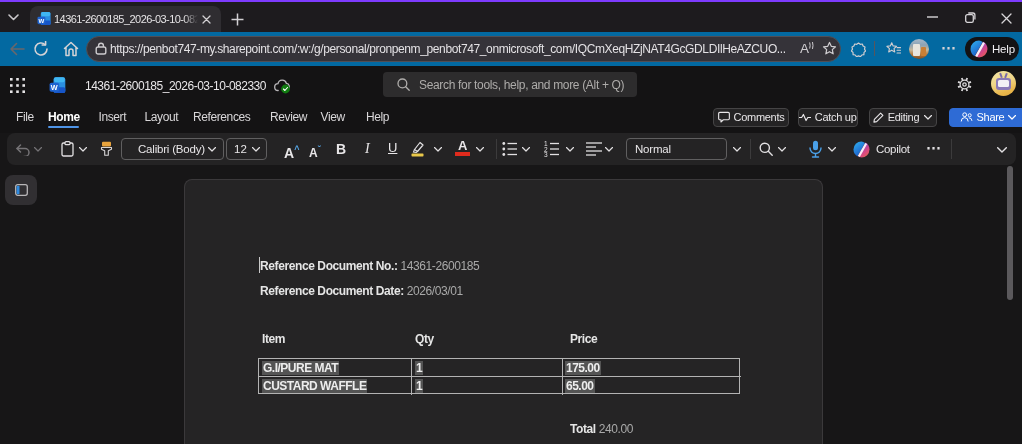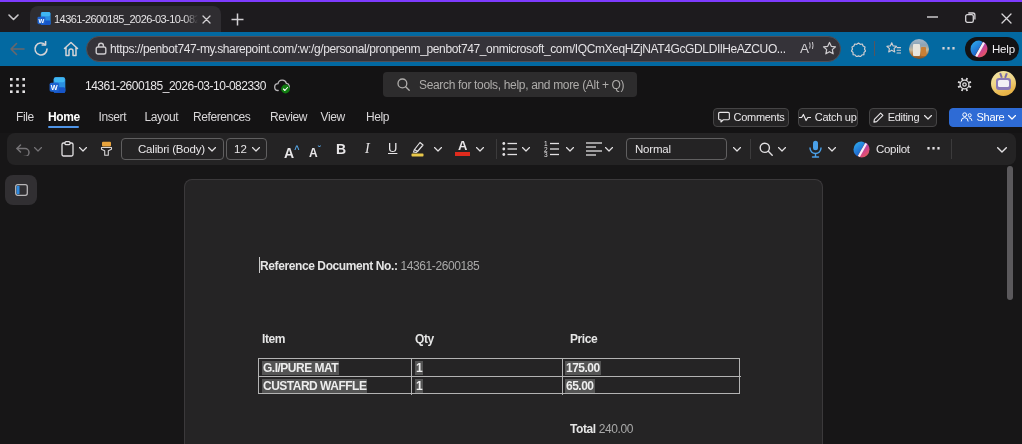--- a/index.html
+++ b/index.html
@@ -339,20 +339,21 @@
       <rect x="0.7" y="0.7" width="11.6" height="10.6" rx="2" stroke="#b8b6b8" stroke-width="1.3" fill="none"></rect>
       <rect x="1.6" y="1.8" width="2.9" height="8.4" rx="0.8" fill="#2e8ae0"></rect>
     </svg>
 
   <div class="abs" style="left:184px;top:13px;width:639px;height:275px;background:#252425;border:1px solid #3b393b;border-bottom:none;border-radius:8px 8px 0 0;"></div>
 
   <div class="abs" style="left:259px;top:91px;width:1px;height:16px;background:#c8c8c8;"></div>
 
   <div class="abs docline" style="left:260px;top:93px;"><b>Reference Document No.:</b><span> 14361-2600185</span></div>
 
+  <div class="abs docline" style="left:260px;top:117.5px;"><b>Reference Document Date:</b><span> 2026/03/01</span></div>
 
   <div class="abs docline" style="left:262px;top:166px;"><b>Item</b></div>
   <div class="abs docline" style="left:415px;top:166px;"><b>Qty</b></div>
   <div class="abs docline" style="left:570px;top:166px;"><b>Price</b></div>
 
   <div class="abs" style="left:258px;top:192px;width:482px;height:36px;border:1px solid #b3b3b3;">
     <div class="abs" style="left:0;top:17px;width:482px;height:1px;background:#b3b3b3;"></div>
     <div class="abs" style="left:152px;top:0;width:1px;height:36px;background:#b3b3b3;"></div>
     <div class="abs" style="left:303px;top:0;width:1px;height:36px;background:#b3b3b3;"></div>
     <div class="abs cell" style="left:3px;top:1.5px;"><span>G.I/PURE MAT</span></div>

